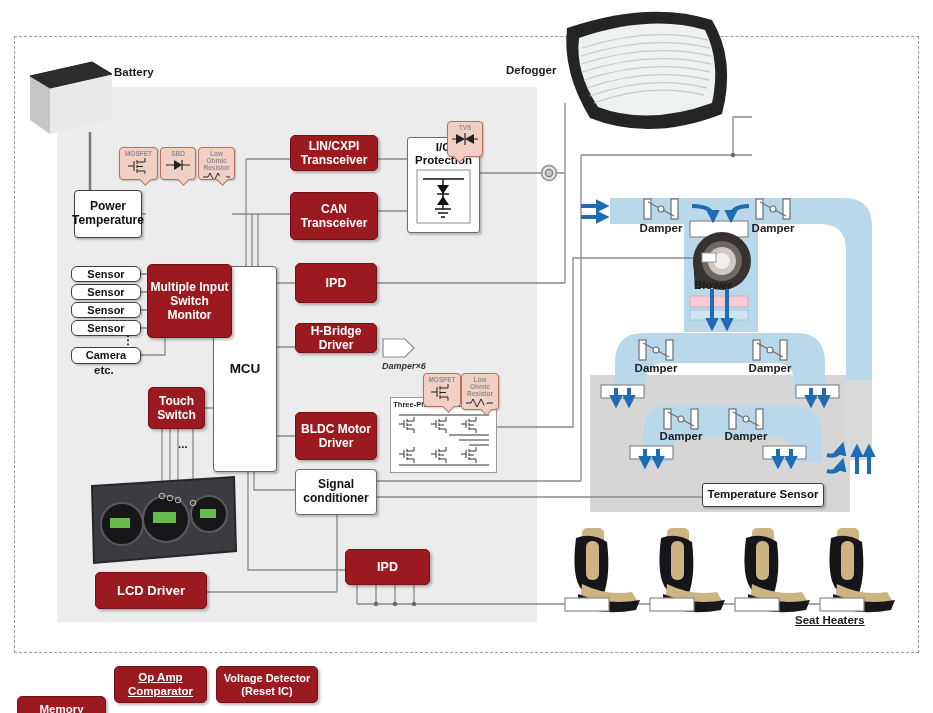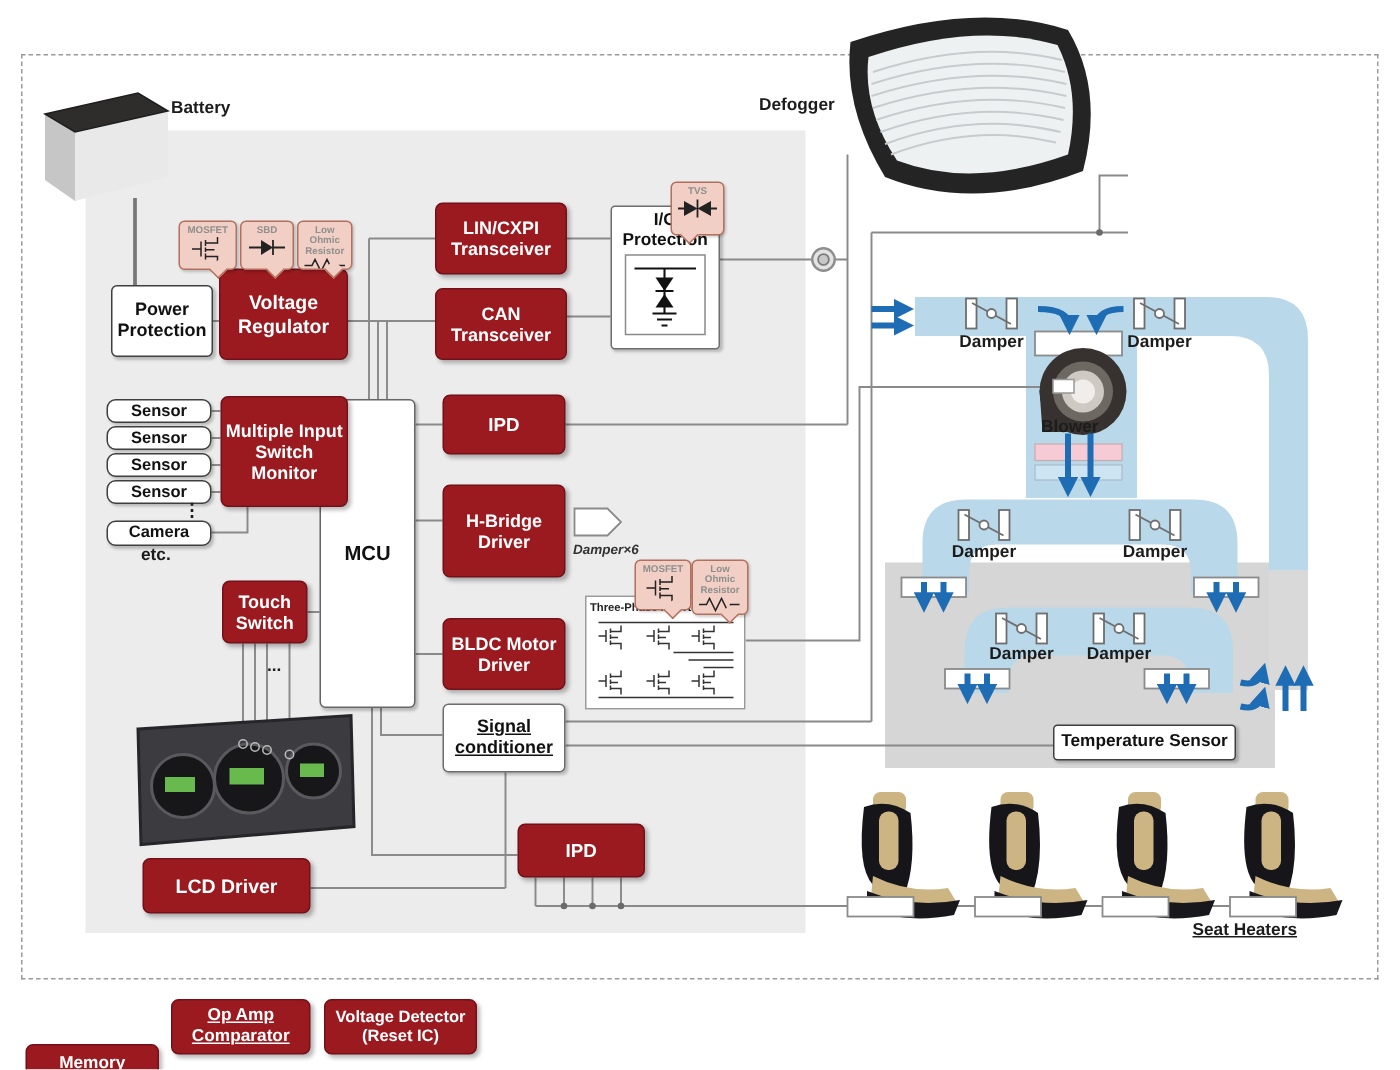--- a/index.html
+++ b/index.html
@@ -200,21 +200,21 @@
       <rect x="565" y="598" width="44" height="13" fill="#fff" stroke="#8b8b8b" stroke-width="1.2"></rect>
       <rect x="650" y="598" width="44" height="13" fill="#fff" stroke="#8b8b8b" stroke-width="1.2"></rect>
       <rect x="735" y="598" width="44" height="13" fill="#fff" stroke="#8b8b8b" stroke-width="1.2"></rect>
       <rect x="820" y="598" width="44" height="13" fill="#fff" stroke="#8b8b8b" stroke-width="1.2"></rect>
     </g>
   </svg>
 
   <div class="lbl" style="left:114px;top:66px;">Battery</div>
   <div class="lbl" style="left:506px;top:64px;">Defogger</div>
 
-  <div class="box-white" style="left:74px;top:190px;width:68px;height:48px;">Power Protection</div>
+  <div class="box-white" style="left:74px;top:190px;width:68px;height:48px;">Power Temperature</div>
 
   <div class="callout" style="left:119px;top:147px;width:39px;height:33px;">
     <span>MOSFET</span>
     <svg width="30" height="18">
         <path d="M4,9 h6 M10,4 v10 M13,3 v4 M13,8 v3 M13,12 v4 M13,5 h8 v-4 M13,14 h8 v4 M13,9.5 h6" stroke="#222" stroke-width="1" fill="none"></path>
       </svg>
     <span class="tail"></span>
   </div>
   <div class="callout" style="left:160px;top:147px;width:36px;height:33px;">
     <span>SBD</span>
@@ -225,23 +225,22 @@
     <span class="tail"></span>
   </div>
   <div class="callout" style="left:198px;top:147px;width:37px;height:33px;">
     <span style="text-align:center;width:30px;">Low Ohmic Resistor</span>
     <svg width="30" height="12">
         <path d="M1,6 h5 l2,-4 l4,8 l4,-8 l4,8 l2,-4 h6" stroke="#222" stroke-width="1" fill="none"></path>
       </svg>
     <span class="tail"></span>
   </div>
 
-  <div class="box-red" style="left:146px;top:179px;width:86px;height:61px;font-size:13px;">Voltage Regulator</div>
-
-  <div class="box-red" style="left:290px;top:135px;width:88px;height:48px;">LIN/CXPI Transceiver</div>
+
+  <div class="box-red" style="left:290px;top:135px;width:88px;height:36px;">LIN/CXPI Transceiver</div>
   <div class="box-red" style="left:290px;top:192px;width:88px;height:48px;">CAN Transceiver</div>
 
   <div class="io-box" style="left:407px;top:137px;width:73px;height:96px;">
     <div class="io-title" style="width:60px;">I/O Protection</div>
     <svg width="55" height="56" style="margin-top:2px;">
       <rect x="1" y="1" width="53" height="53" fill="#fff" stroke="#8a8a8a" stroke-width="1"></rect>
       <path d="M7,10 H48 M27,10 V40" stroke="#111" stroke-width="1.4" fill="none"></path>
       <polygon points="21,16 33,16 27,25" fill="#111"></polygon>
       <path d="M21,25 H33" stroke="#111" stroke-width="1.4"></path>
       <polygon points="21,36 33,36 27,27" fill="#111"></polygon>
@@ -252,21 +251,21 @@
     <span>TVS</span>
     <svg width="28" height="16">
         <path d="M1,8 h4 M23,8 h4 M14,2 v12" stroke="#222" stroke-width="1.2" fill="none"></path>
         <polygon points="5,3 5,13 14,8" fill="#222"></polygon>
         <polygon points="23,3 23,13 14,8" fill="#222"></polygon>
       </svg>
     <span class="tail" style="right:auto;left:7px;"></span>
   </div>
 
   <div class="box-red" style="left:295px;top:263px;width:82px;height:40px;font-size:12.5px;">IPD</div>
-  <div class="box-red" style="left:295px;top:323px;width:82px;height:62px;">H-Bridge Driver</div>
+  <div class="box-red" style="left:295px;top:323px;width:82px;height:30px;">H-Bridge Driver</div>
   <div class="lbl-sm" style="left:382px;top:361px;font-style:italic;">Damper×6</div>
 
   <div class="box-red" style="left:295px;top:412px;width:82px;height:48px;">BLDC Motor Driver</div>
 
   <div class="box-plain" style="left:390px;top:397px;width:107px;height:76px;z-index:4;">
     <div class="inv-title">Three-Phase Inverter Circuit</div>
     <svg width="105" height="60">
       <path d="M8,6 H98" stroke="#333" stroke-width="1"></path>
       <use href="#fet" x="8" y="8"></use>
         <use href="#fet" x="40" y="8"></use>
@@ -286,21 +285,21 @@
     <span class="tail"></span>
   </div>
   <div class="callout" style="left:461px;top:373px;width:38px;height:37px;">
     <span style="text-align:center;width:32px;">Low Ohmic Resistor</span>
     <svg width="30" height="12">
         <path d="M1,6 h5 l2,-4 l4,8 l4,-8 l4,8 l2,-4 h6" stroke="#222" stroke-width="1" fill="none"></path>
       </svg>
     <span class="tail"></span>
   </div>
 
-  <div class="box-white" style="left:295px;top:469px;width:82px;height:46px;border-width:1.2px;border-color:#6e6e6e;text-decoration:underline;">Signal conditioner</div>
+  <div class="box-white" style="left:295px;top:469px;width:82px;height:46px;border-width:1.2px;border-color:#6e6e6e;">Signal conditioner</div>
 
   <div class="box-white" style="left:213px;top:266px;width:64px;height:206px;font-size:13.5px;border-width:1.2px;border-color:#666;">MCU</div>
 
   <div class="box-red" style="left:147px;top:264px;width:85px;height:74px;">Multiple Input Switch Monitor</div>
 
   <div class="box-white" style="left:71px;top:266px;width:70px;height:16px;font-size:11px;border-radius:6px;">Sensor</div>
   <div class="box-white" style="left:71px;top:284px;width:70px;height:16px;font-size:11px;border-radius:6px;">Sensor</div>
   <div class="box-white" style="left:71px;top:302px;width:70px;height:16px;font-size:11px;border-radius:6px;">Sensor</div>
   <div class="box-white" style="left:71px;top:320px;width:70px;height:16px;font-size:11px;border-radius:6px;">Sensor</div>
   <div class="lbl" style="left:122px;top:333px;font-size:12px;font-weight:bold;">⋮</div>

